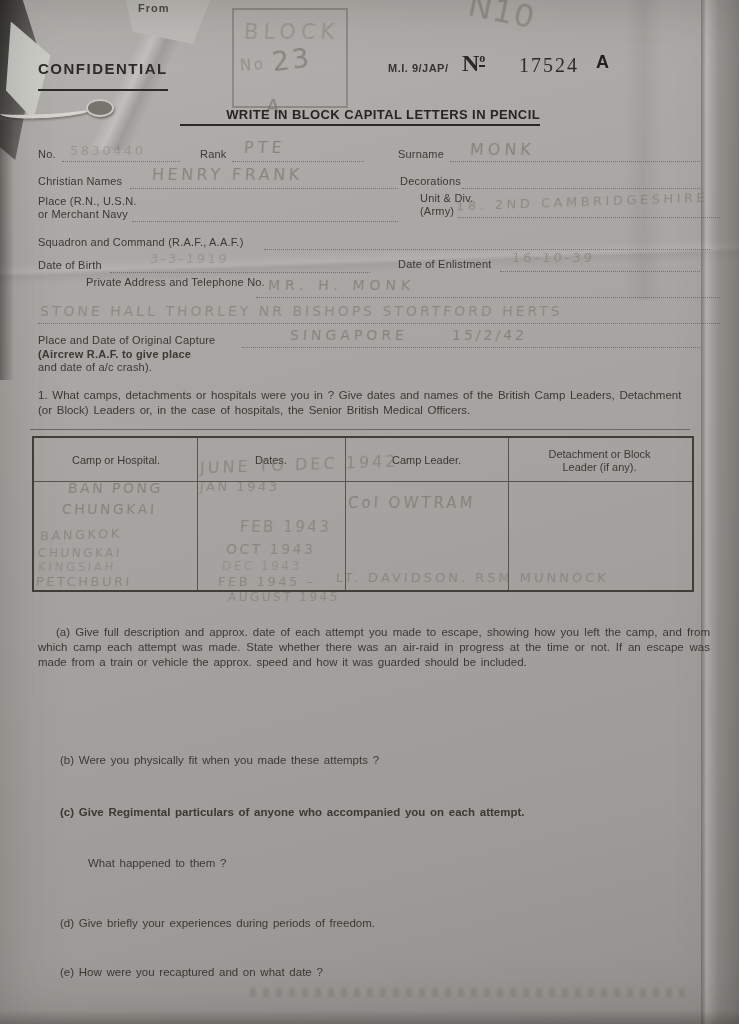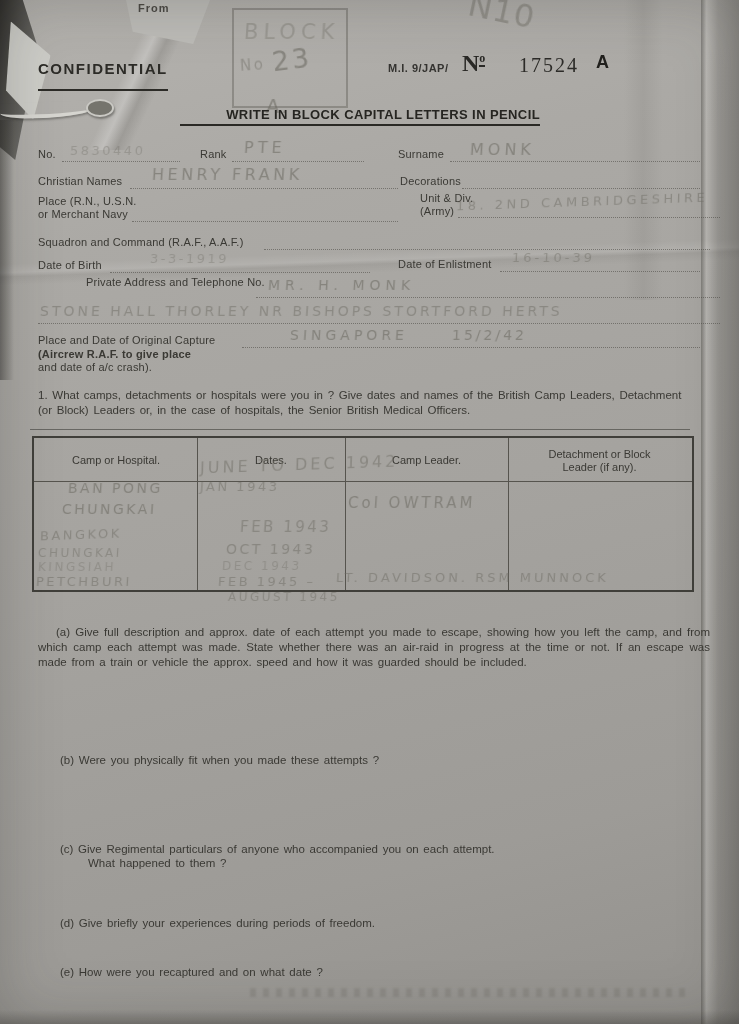--- a/index.html
+++ b/index.html
@@ -179,20 +179,20 @@
   <div class="hw o5" style="left:226px;top:541px;font-size:14px;">OCT 1943</div>
   <div class="hw o35" style="left:222px;top:559px;font-size:12px;">DEC 1943</div>
   <div class="hw o5" style="left:218px;top:574px;font-size:13px;">FEB 1945 –</div>
   <div class="hw o45" style="left:228px;top:590px;font-size:12px;">AUGUST 1945</div>
 
   <div class="hw o6" style="left:348px;top:494px;font-size:15px;letter-spacing:3px;">Col OWTRAM</div>
   <div class="hw o5" style="left:336px;top:570px;font-size:13px;letter-spacing:3px;">LT. DAVIDSON. RSM MUNNOCK</div>
 
   <div class="para" style="left:38px;top:625px;width:672px;text-indent:18px;text-align:justify;">(a)  Give full description and approx. date of each attempt you made to escape, showing how you left the camp, and from which camp each attempt was made.  State whether there was an air-raid in progress at the time or not.  If an escape was made from a train or vehicle the approx. speed and how it was guarded should be included.</div>
   <div class="para" style="left:60px;top:753px;">(b)  Were you physically fit when you made these attempts ?</div>
-  <div class="para" style="left:60px;top:842px;">(c)  Give Regimental particulars of anyone who accompanied you on each attempt.</div>
+  <div class="para" style="left:60px;top:805px;font-weight:bold;">(c)  Give Regimental particulars of anyone who accompanied you on each attempt.</div>
   <div class="para" style="left:88px;top:856px;">What happened to them ?</div>
   <div class="para" style="left:60px;top:916px;">(d)  Give briefly your experiences during periods of freedom.</div>
   <div class="para" style="left:60px;top:965px;">(e)  How were you recaptured and on what date ?</div>
 
   <div class="smudge"></div>
   <div class="vignette"></div>
 </div>
 
 </body></html>

